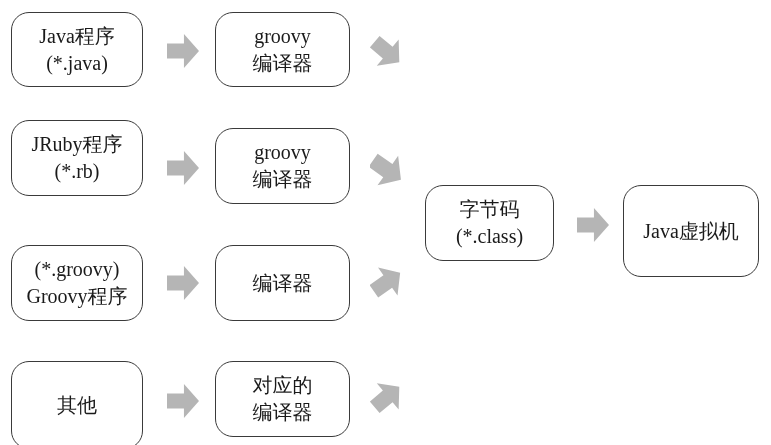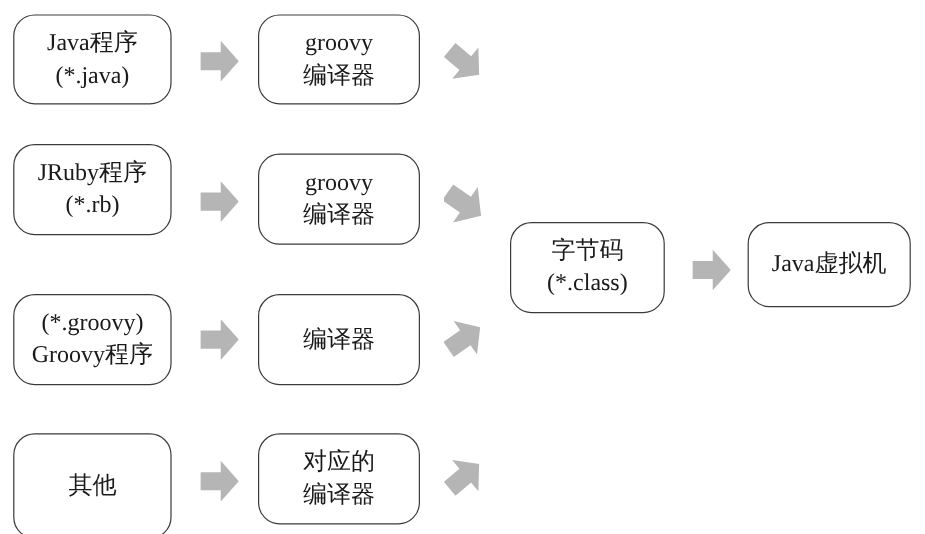--- a/index.html
+++ b/index.html
@@ -131,15 +131,15 @@
 <div class="box" style="left:425px; top:185px; width:129px; height:76px;">
   <span>字节码</span>
   <span>(*.class)</span>
 </div>
 <div class="arrow" style="left:577px; top:207px; width:32px; height:36px;">
   <svg viewBox="0 0 34 36">
       <use href="#arrow-shape"></use>
     </svg>
 </div>
 
-<div class="box" style="left:623px; top:185px; width:136px; height:71px;">
+<div class="box" style="left:623px; top:185px; width:136px; height:92px;">
   <span>Java虚拟机</span>
 </div>
 
 </body></html>

